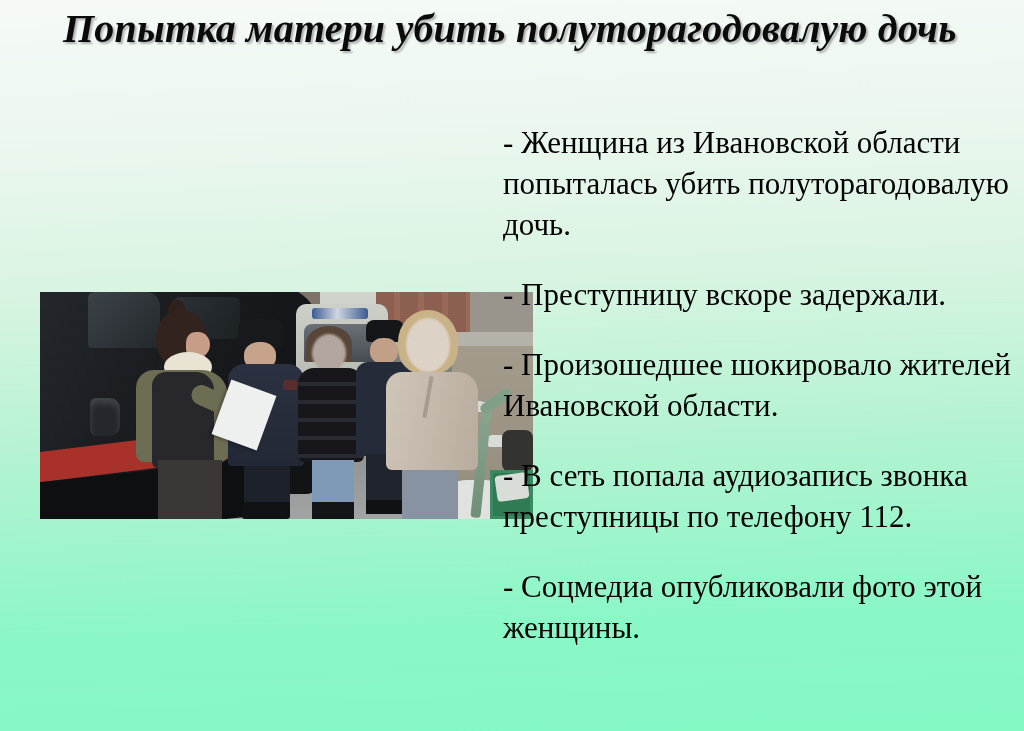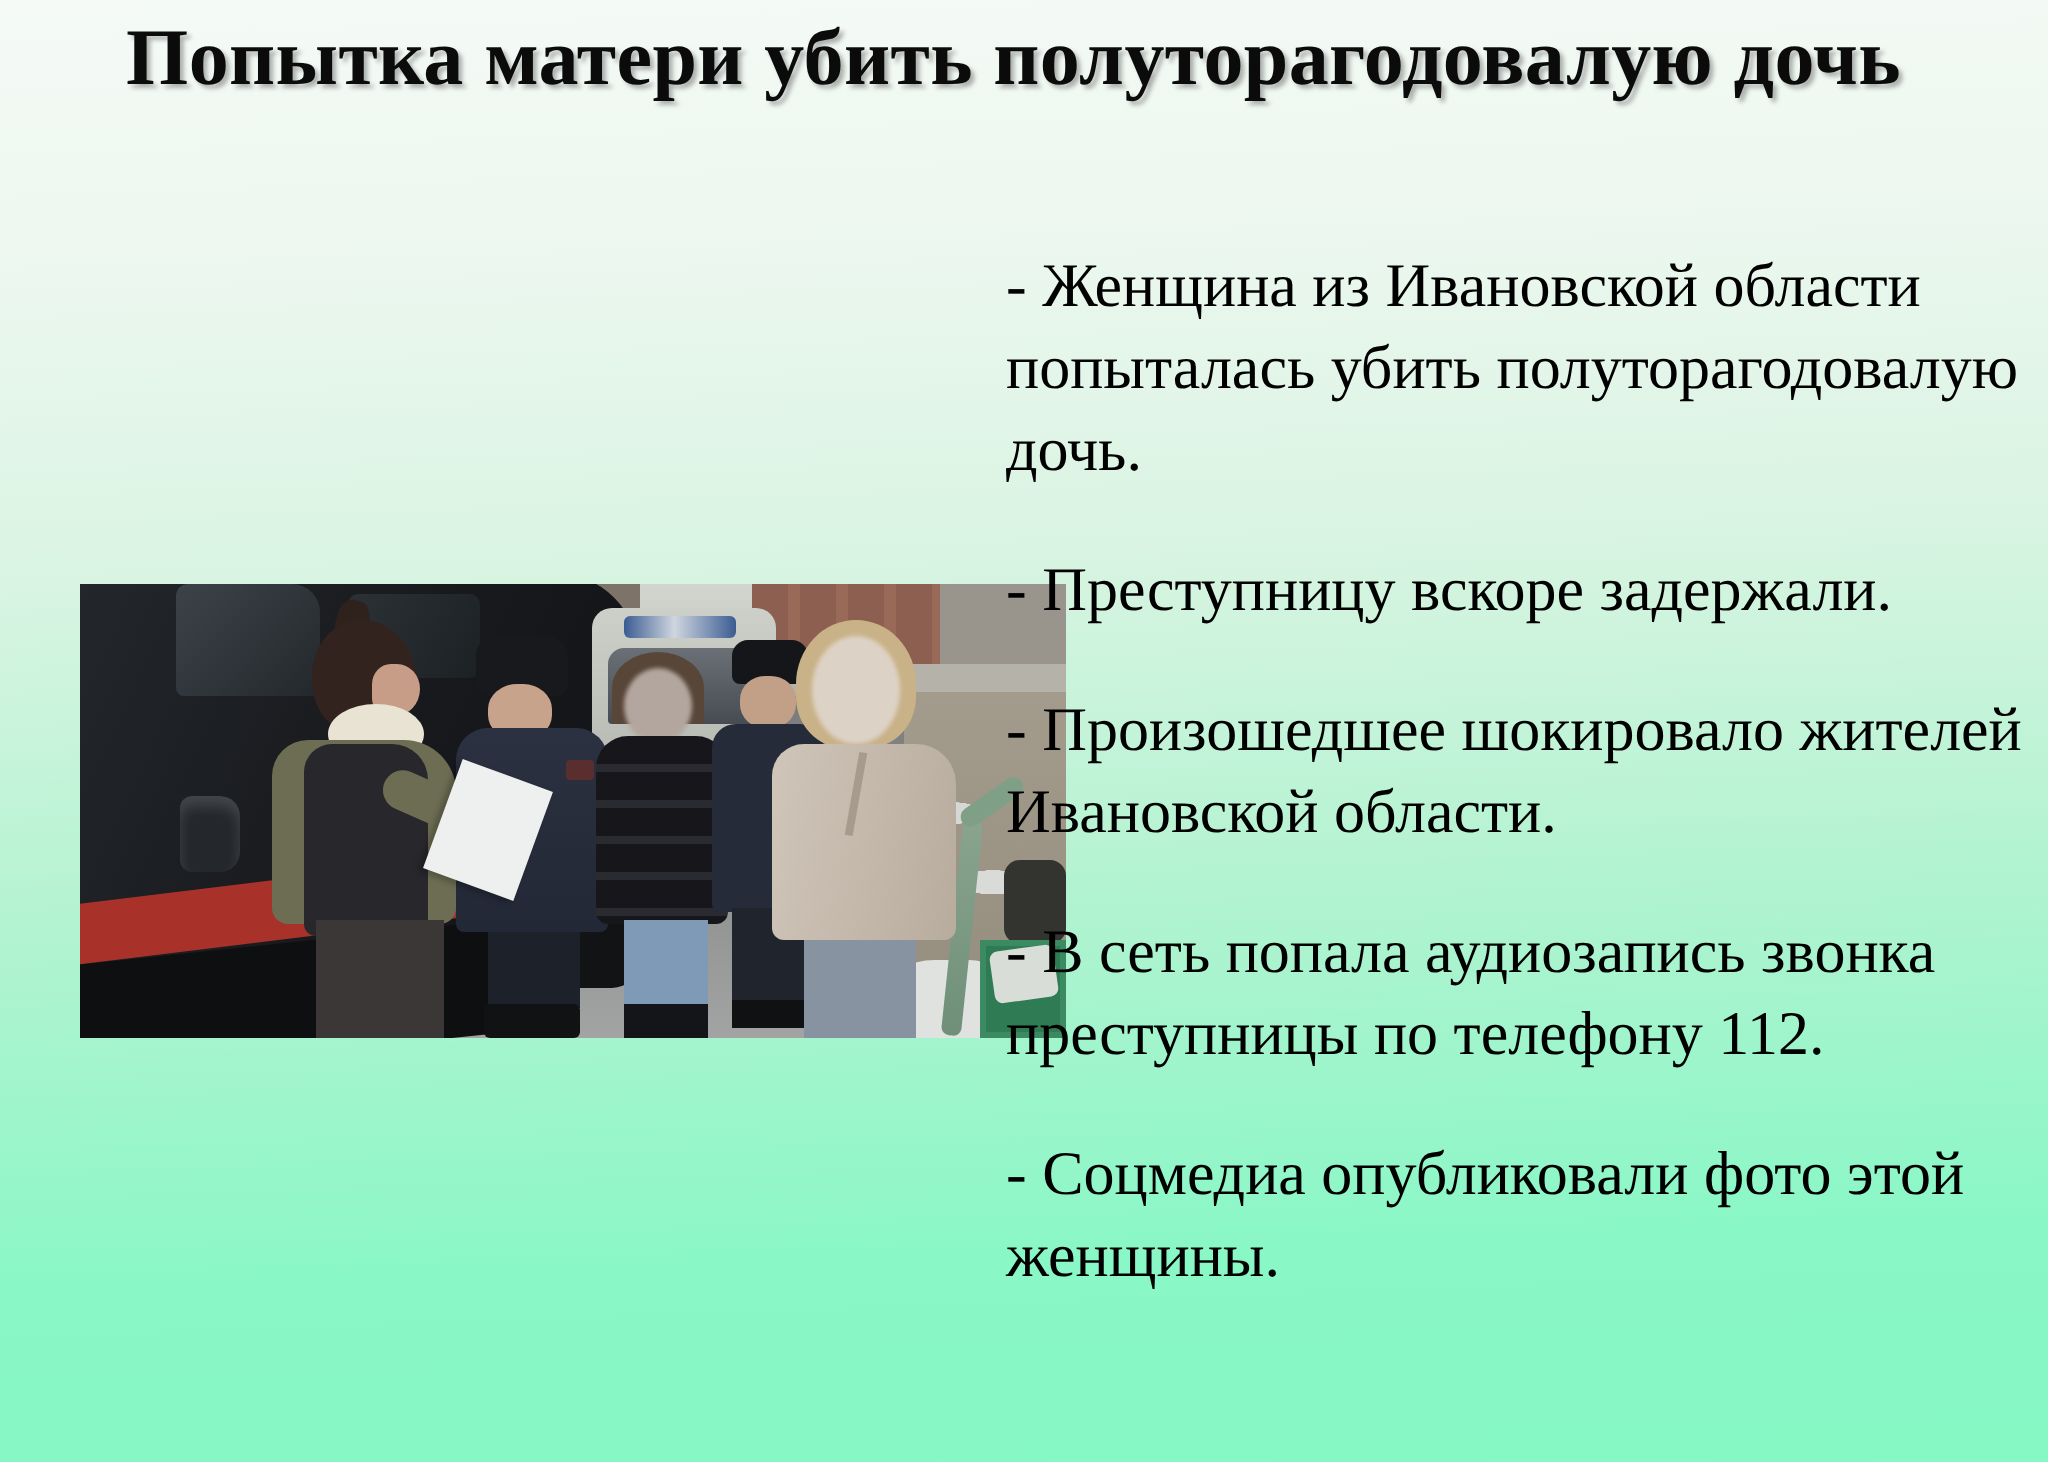--- a/index.html
+++ b/index.html
@@ -3,21 +3,21 @@
 <meta charset="utf-8">
 <style>
   html,body{margin:0;padding:0}
   body{
     width:1024px;height:731px;position:relative;overflow:hidden;
     font-family:"Liberation Serif", serif;
     background:linear-gradient(178deg,#f5faf6 0%, #ecf7ef 18%, #d9f4e2 38%, #b0f3d0 62%, #8af7c6 84%, #85f8c4 100%);
   }
   .slide-title{
     position:absolute;left:63px;top:5px;margin:0;
-    font-size:40px;font-weight:bold;color:#0b0b0b;
+    font-size:40px;font-weight:bold;font-style:italic;color:#0b0b0b;
     letter-spacing:.2px;white-space:nowrap;
     text-shadow:2px 2px 2px rgba(90,90,90,.45);
   }
   .bullets{position:absolute;left:503px;top:122px;width:540px;color:#000;font-size:31px}
   .bullet{margin:0 0 29px 0;line-height:41px}
   .bullet .line{display:block}
 
   
   .photo-figure{position:absolute;left:0;top:276px;width:493px;height:227px;overflow:hidden;background:#8e908f}
   .ph{position:absolute}

